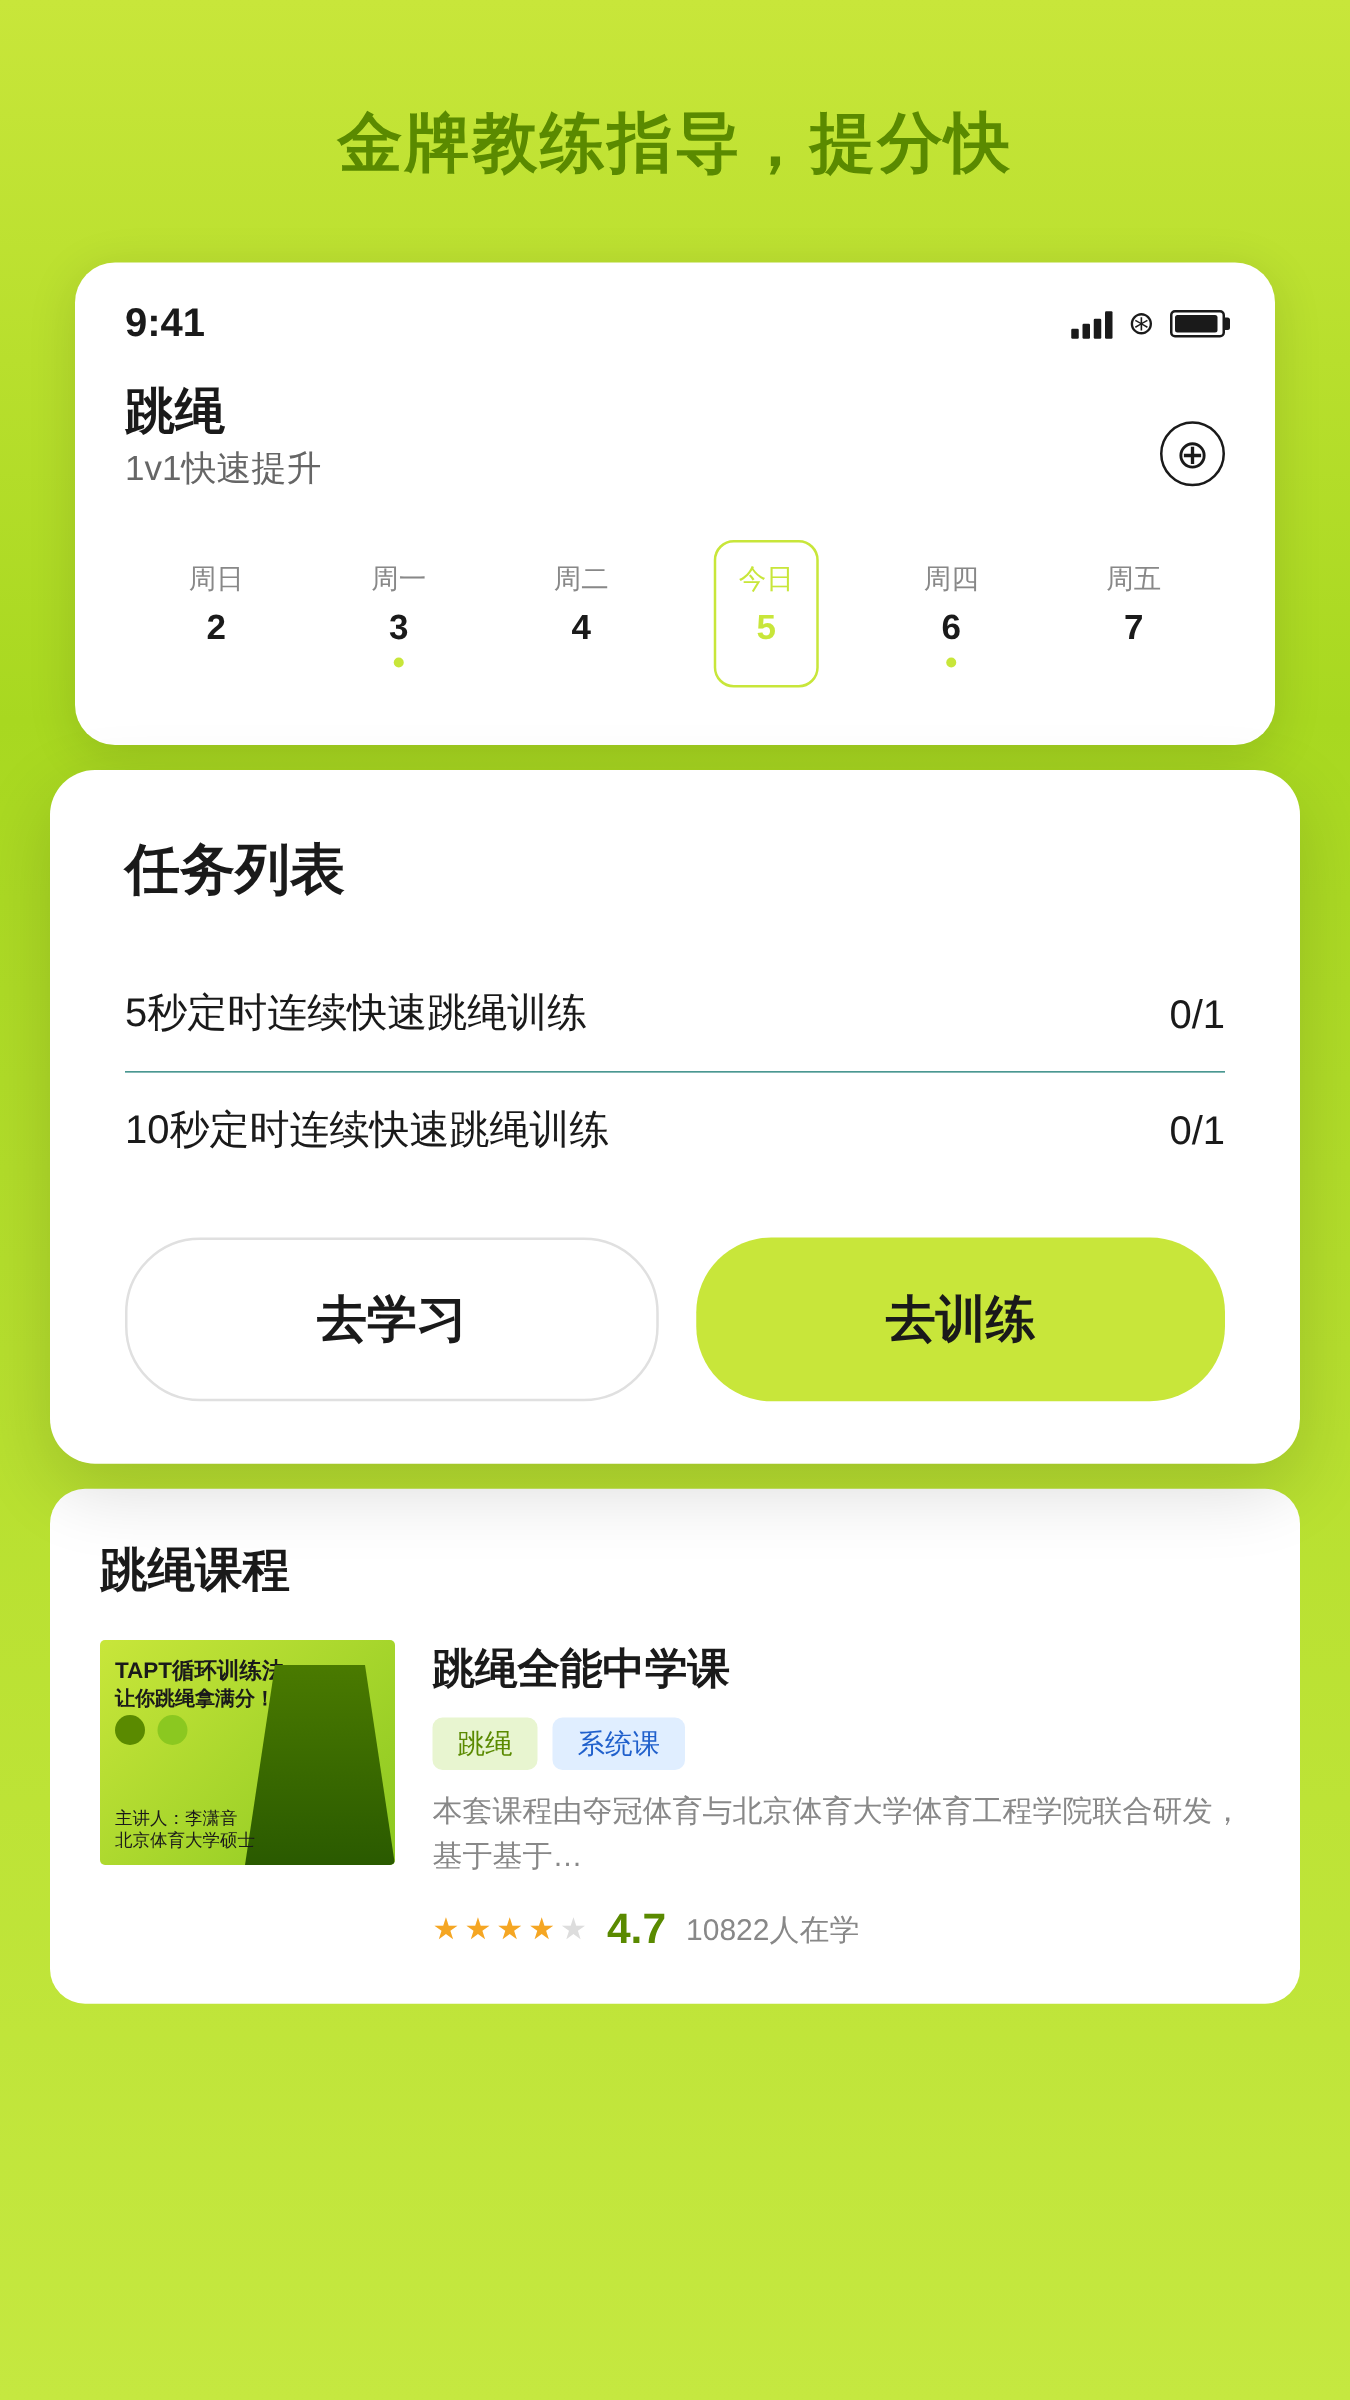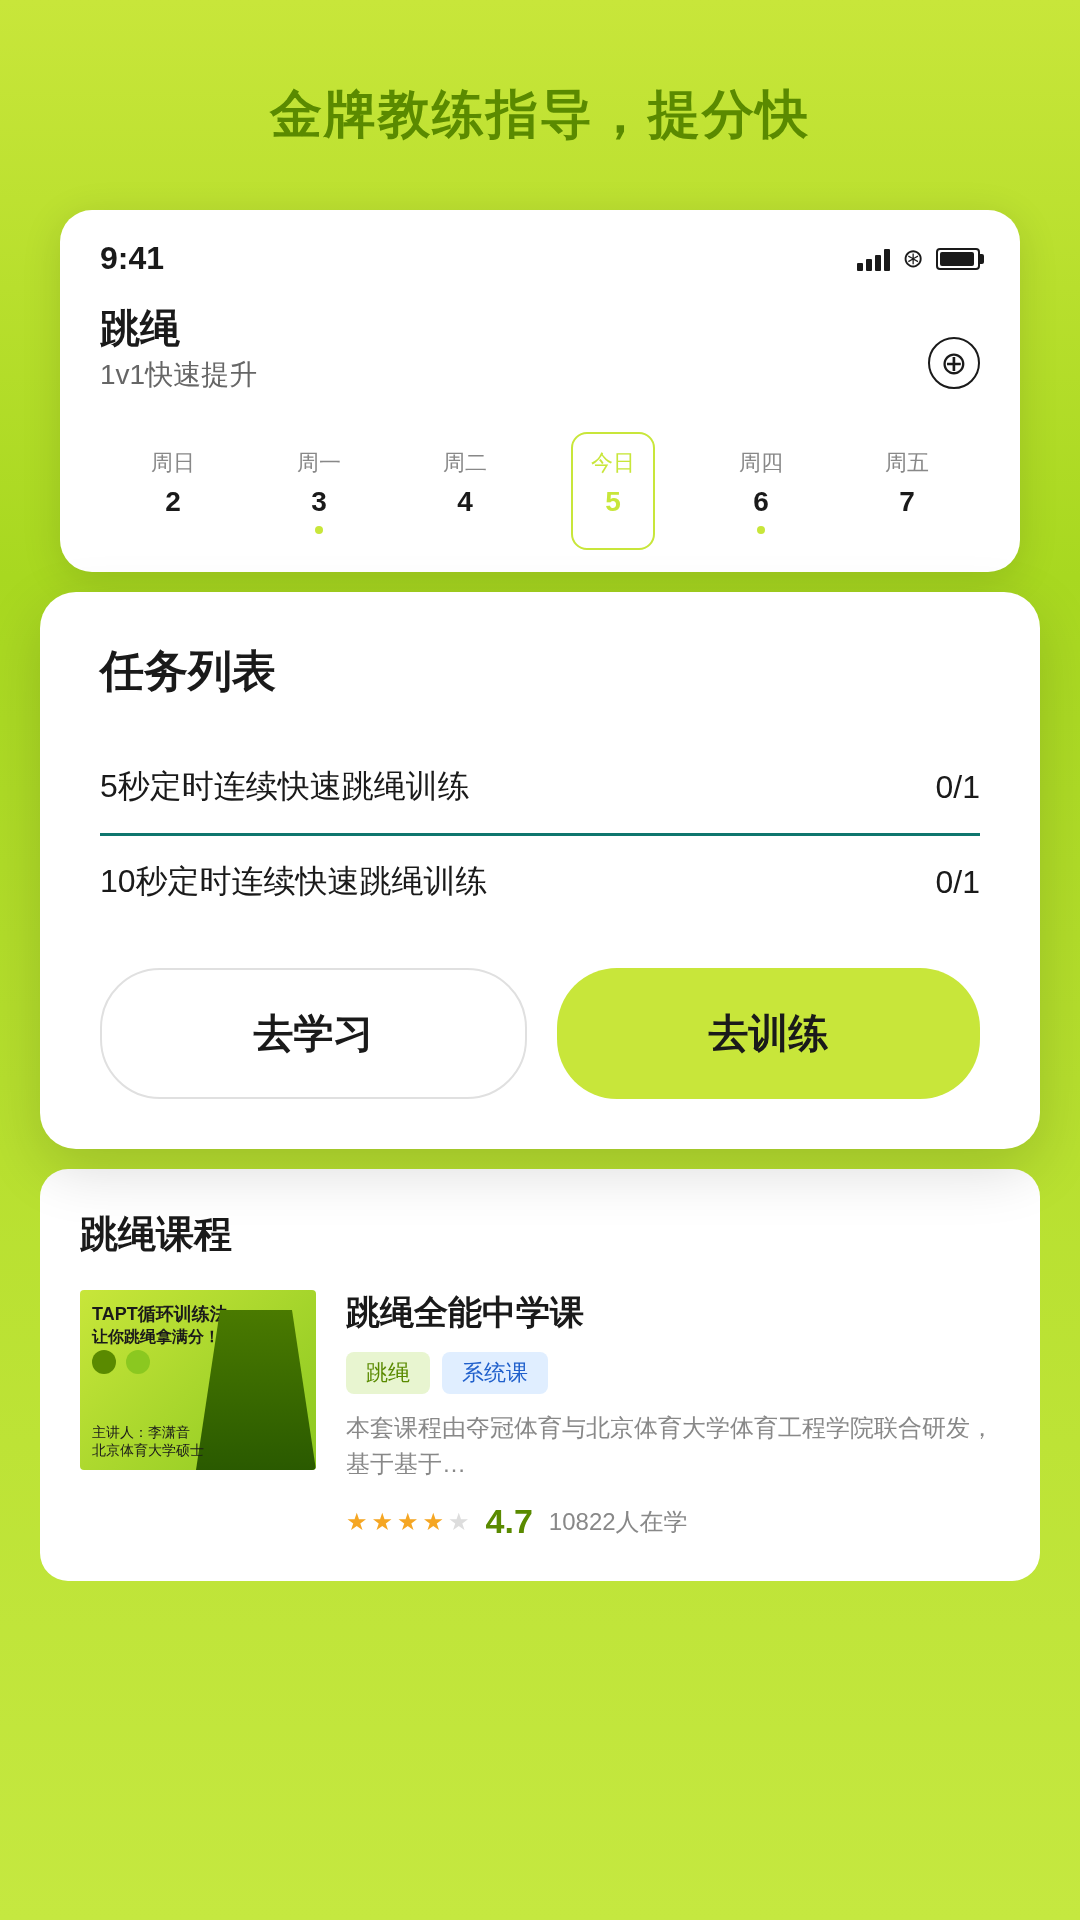--- a/index.html
+++ b/index.html
@@ -34,21 +34,21 @@
       font-weight: 600;
       color: #5a8a00;
       letter-spacing: 2px;
     }
 
     
     .phone-card {
       background: white;
       border-radius: 32px;
       margin: 0 60px 0;
-      padding: 30px 40px 22px;
+      padding: 30px 40px 46px;
       box-shadow: 0 8px 40px rgba(0,0,0,0.12);
       position: relative;
     }
 
     
     .status-bar {
       display: flex;
       justify-content: space-between;
       align-items: center;
       margin-bottom: 24px;
@@ -210,21 +210,21 @@
       font-weight: 700;
       color: #1a1a1a;
       margin-bottom: 40px;
     }
 
     .task-item {
       display: flex;
       justify-content: space-between;
       align-items: center;
       padding: 24px 0;
-      border-bottom: 3px solid #0f766e;
+      border-bottom: 1px solid #0f766e;
     }
 
     .task-item:last-of-type {
       border-bottom: none;
     }
 
     .task-name {
       font-size: 32px;
       color: #1a1a1a;
     }

